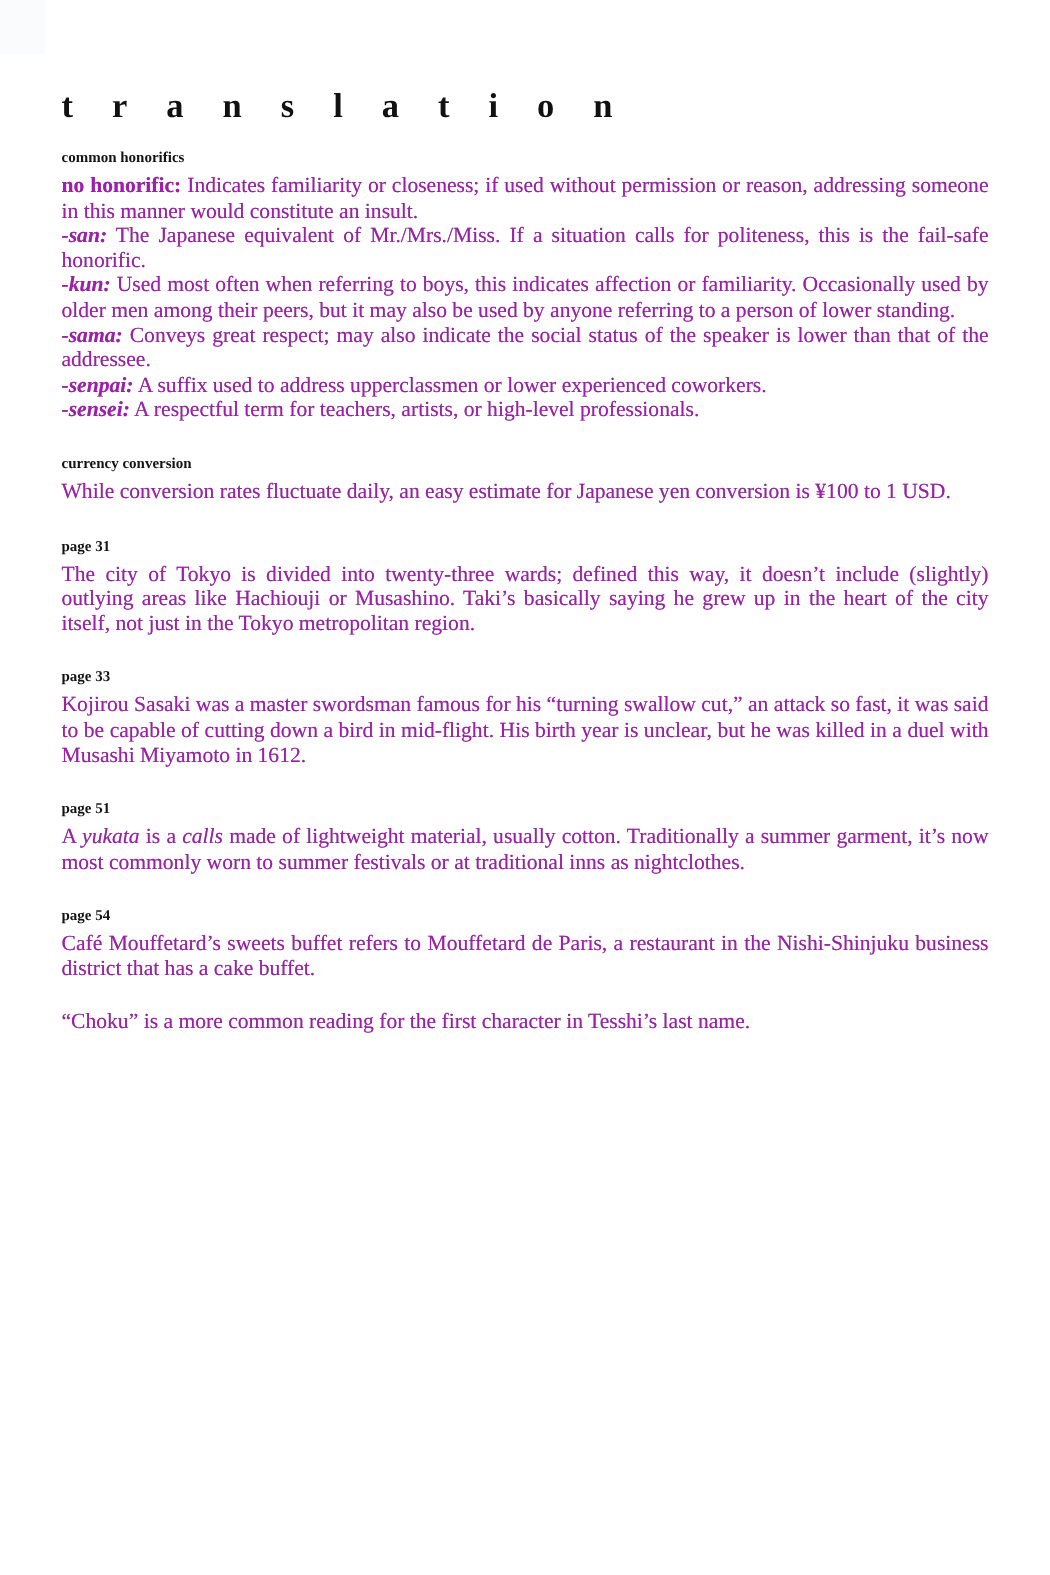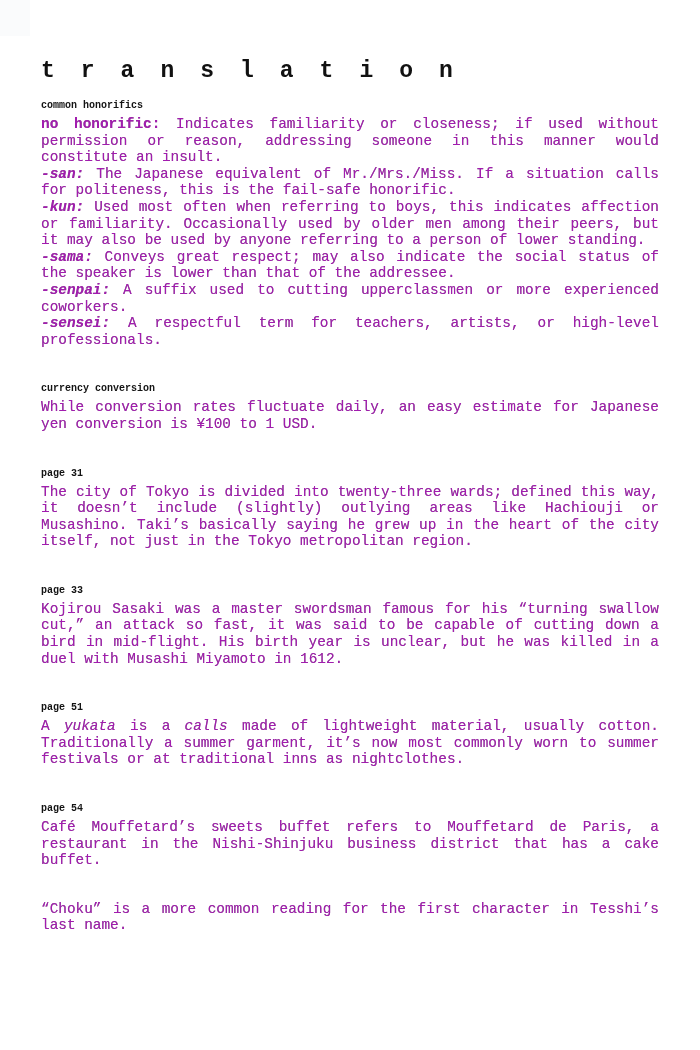--- a/index.html
+++ b/index.html
@@ -5,21 +5,21 @@
   html, body {
     margin: 0;
     padding: 0;
     background: #ffffff;
   }
   .page {
     position: relative;
     width: 700px;
     height: 932px;
     background: #ffffff;
-    font-family: Liberation Mono, monospace;
+    font-family: Liberation Serif, serif;
     color: #1c1c1c;
     overflow: hidden;
   }
   .scan-artifact {
     position: absolute;
     top: 0;
     left: 0;
     width: 30px;
     height: 36px;
     background: #fafbfc;
@@ -61,21 +61,21 @@
   .entry, .note-para {
     margin: 0;
   }
   .term {
     font-weight: bold;
   }
   .it {
     font-style: italic;
   }
   .section {
-    margin-top: 32px;
+    margin-top: 19px;
   }
   .honorifics-block {
     margin-top: 0;
   }
 </style>
 </head>
 <body>
 
 <div class="page">
   <div class="scan-artifact"></div>
@@ -86,21 +86,21 @@
       <span class="w">translation</span>
     </div>
 
     <div class="section honorifics-block">
       <h2 class="section-heading">common honorifics</h2>
       <div class="body-text">
         <p class="entry"><span class="term">no honorific:</span> <span>Indicates familiarity or closeness; if used without permission or reason, addressing someone in this manner would constitute an insult.</span></p>
         <p class="entry"><span class="term it">-san:</span> <span>The Japanese equivalent of Mr./Mrs./Miss. If a situation calls for politeness, this is the fail-safe honorific.</span></p>
         <p class="entry"><span class="term it">-kun:</span> <span>Used most often when referring to boys, this indicates affection or familiarity. Occasionally used by older men among their peers, but it may also be used by anyone referring to a person of lower standing.</span></p>
         <p class="entry"><span class="term it">-sama:</span> <span>Conveys great respect; may also indicate the social status of the speaker is lower than that of the addressee.</span></p>
-        <p class="entry"><span class="term it">-senpai:</span> <span>A suffix used to cutting upperclassmen or more experienced coworkers.</span></p>
+        <p class="entry"><span class="term it">-senpai:</span> <span>A suffix used to address upperclassmen or lower experienced coworkers.</span></p>
         <p class="entry"><span class="term it">-sensei:</span> <span>A respectful term for teachers, artists, or high-level professionals.</span></p>
       </div>
     </div>
 
     <div class="section">
       <h2 class="section-heading">currency conversion</h2>
       <div class="body-text">
         <p class="note-para">While conversion rates fluctuate daily, an easy estimate for Japanese yen conversion is ¥100 to 1 USD.</p>
       </div>
     </div>

